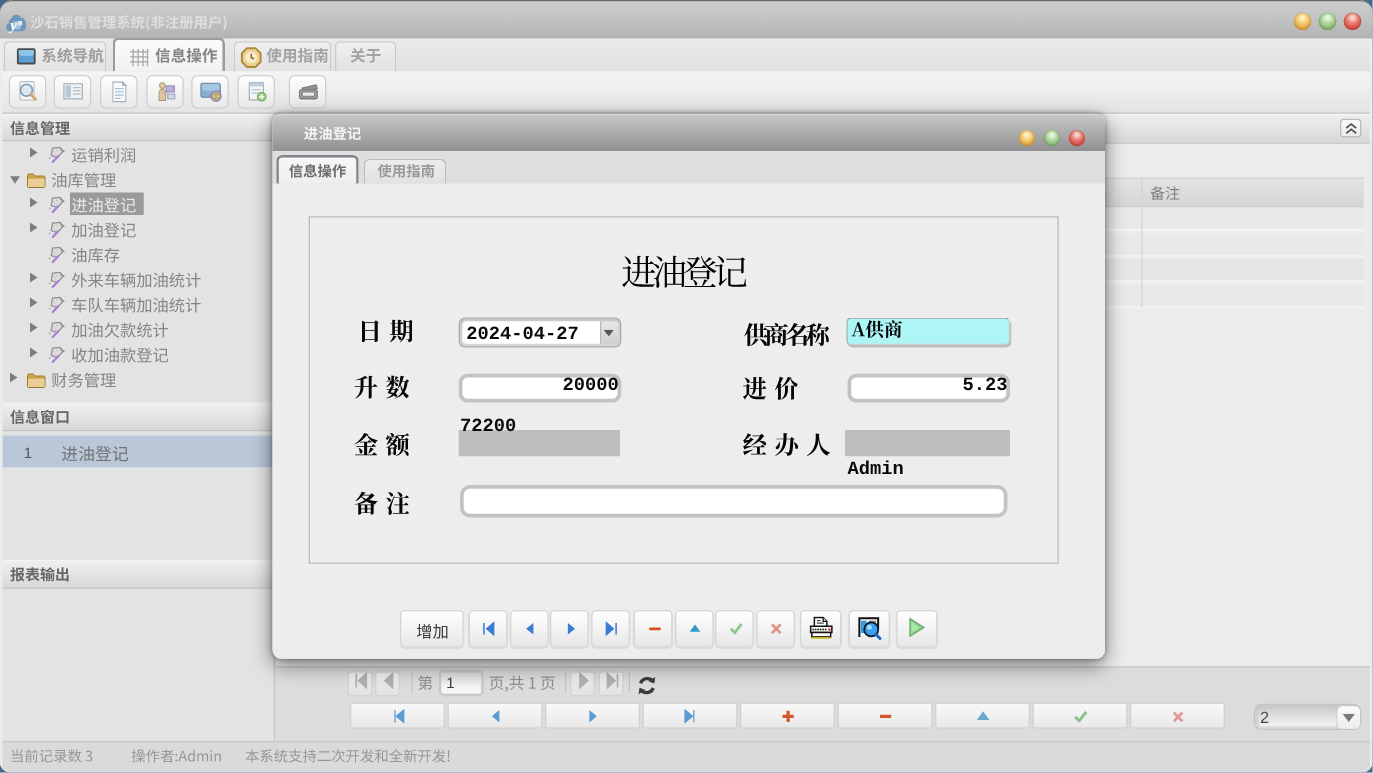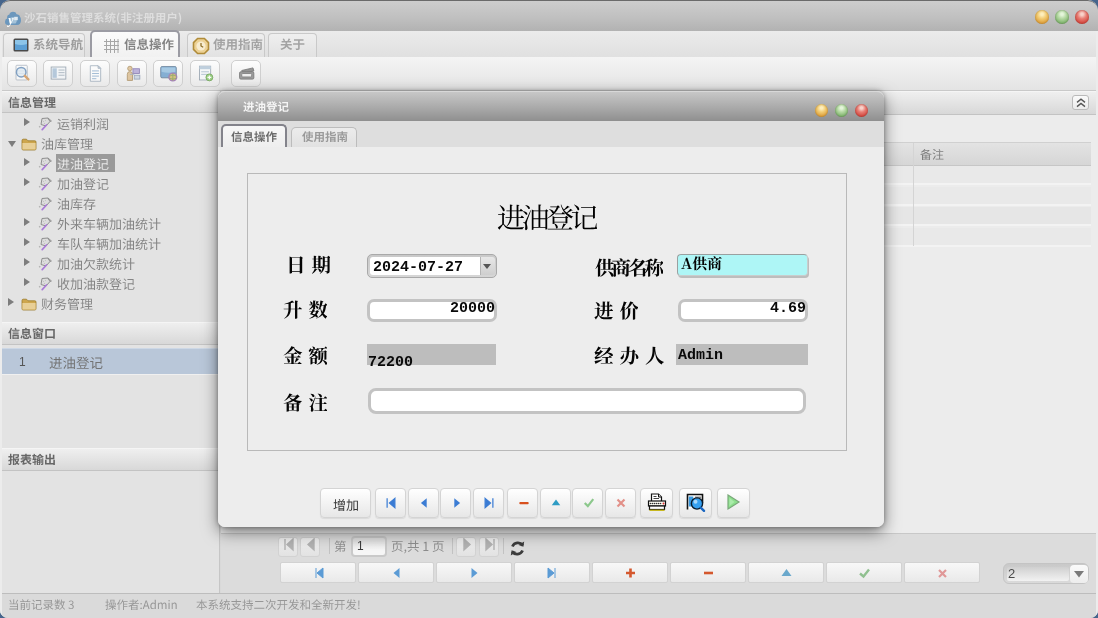--- a/index.html
+++ b/index.html
@@ -584,23 +584,23 @@
     </svg>
     <svg class="tx" style="left:594px;top:342px;" width="70" height="27" viewBox="0 -21 70 27">
       <path fill="#050505" d="M0.5 -1.8 1.6 1.1C1.8 1.0 2.0 0.8 2.1 0.6C5.1 -1.0 7.1 -2.3 8.4 -3.2L8.4 -3.4C5.2 -2.7 1.9 -2.0 0.5 -1.8ZM7.2 -15.1 4.2 -16.4C3.8 -14.9 2.3 -12.1 1.2 -11.2C1.0 -11.1 0.5 -11.0 0.5 -11.0L1.6 -8.3C1.7 -8.3 1.9 -8.5 2.0 -8.6C2.8 -8.9 3.5 -9.2 4.2 -9.5C3.3 -8.2 2.2 -6.9 1.3 -6.3C1.0 -6.1 0.5 -6.0 0.5 -6.0L1.6 -3.4C1.8 -3.5 2.0 -3.6 2.1 -3.9C4.7 -4.8 6.7 -5.7 7.9 -6.2L7.9 -6.5C5.9 -6.3 3.9 -6.1 2.4 -6.0C4.6 -7.4 7.1 -9.6 8.4 -11.2C8.8 -11.2 9.0 -11.3 9.1 -11.5L6.3 -13.0C6.1 -12.4 5.7 -11.7 5.2 -11.0L2.2 -10.9C3.7 -11.9 5.5 -13.5 6.5 -14.8C6.9 -14.7 7.1 -14.9 7.2 -15.1ZM15.7 -7.4 14.6 -5.9H8.1L8.2 -5.3H11.6V0.0H6.7L6.9 0.6H18.5C18.8 0.6 19.0 0.5 19.0 0.3C18.2 -0.5 16.9 -1.5 16.9 -1.5L15.8 0.0H13.9V-5.3H17.3C17.6 -5.3 17.7 -5.4 17.8 -5.6C17.0 -6.4 15.7 -7.4 15.7 -7.4ZM13.2 -10.0C14.7 -9.1 16.5 -7.8 17.4 -6.8C19.8 -6.4 20.0 -10.3 13.9 -10.5C15.0 -11.5 16.0 -12.6 16.7 -13.7C17.2 -13.7 17.4 -13.8 17.5 -14.0L15.3 -16.0L13.8 -14.6H7.8L8.0 -14.1H13.8C12.4 -11.4 9.6 -8.6 6.7 -6.9L6.8 -6.6C9.2 -7.4 11.4 -8.6 13.2 -10.0Z M29.6 -9.8H29.4C29.2 -8.1 28.1 -6.6 27.2 -5.9C26.6 -5.5 26.4 -4.9 26.7 -4.3C27.1 -3.5 28.2 -3.5 28.8 -4.2C29.8 -5.2 30.4 -7.1 29.6 -9.8ZM41.3 -9.4 41.1 -9.3C41.7 -7.9 42.3 -6.0 42.2 -4.4C44.2 -2.4 46.5 -6.7 41.3 -9.4ZM36.0 -16.3 32.8 -16.6C32.8 -15.1 32.8 -13.6 32.8 -12.1H27.1L27.3 -11.6H32.7C32.5 -6.6 31.4 -2.2 26.1 1.5L26.3 1.8C33.5 -1.5 34.9 -6.2 35.2 -11.6H38.3C38.1 -5.8 37.8 -2.0 37.0 -1.3C36.8 -1.2 36.6 -1.1 36.2 -1.1C35.7 -1.1 34.2 -1.2 33.2 -1.3V-1.0C34.2 -0.8 35.0 -0.5 35.4 -0.1C35.7 0.2 35.8 0.8 35.8 1.5C37.2 1.5 38.1 1.2 38.9 0.5C40.0 -0.6 40.5 -4.2 40.7 -11.2C41.2 -11.3 41.4 -11.4 41.6 -11.6L39.4 -13.5L38.1 -12.1H35.2C35.3 -13.3 35.3 -14.5 35.3 -15.7C35.8 -15.8 36.0 -16.0 36.0 -16.3Z M61.1 -15.4C61.6 -15.5 61.8 -15.6 61.8 -15.9L58.6 -16.2C58.6 -10.0 58.8 -3.8 51.6 1.4L51.9 1.7C59.2 -1.8 60.6 -6.8 60.9 -11.7C61.4 -5.5 62.9 -1.0 67.8 1.6C68.1 0.4 68.8 -0.4 70.0 -0.7L70.0 -0.9C63.3 -3.4 61.5 -7.9 61.1 -15.4Z"></path>
     </svg>
     <svg class="tx" style="left:283px;top:389px;" width="44" height="27" viewBox="0 -21 44 27">
       <path fill="#050505" d="M13.4 -6.4H6.0L4.7 -6.9C6.8 -7.4 8.7 -8.0 10.3 -8.9C11.5 -8.2 12.8 -7.7 14.2 -7.3ZM13.6 -5.8V-3.3H10.8V-5.8ZM13.6 -0.1H10.8V-2.7H13.6ZM9.6 -15.8 6.4 -16.6C5.4 -14.0 3.3 -11.0 1.3 -9.3L1.4 -9.1C3.2 -9.9 4.8 -11.1 6.2 -12.5C6.9 -11.5 7.8 -10.6 8.7 -9.9C6.4 -8.4 3.6 -7.3 0.6 -6.5L0.7 -6.2C1.7 -6.3 2.6 -6.5 3.6 -6.7V1.7H3.9C4.9 1.7 5.9 1.2 5.9 1.0V0.4H13.6V1.6H13.9C14.7 1.6 15.9 1.2 15.9 1.0V-5.4C16.3 -5.5 16.6 -5.7 16.8 -5.8L15.3 -7.0C15.9 -6.8 16.6 -6.7 17.2 -6.6C17.5 -7.7 18.0 -8.5 19.1 -8.7L19.1 -9.0C16.8 -9.1 14.5 -9.5 12.4 -10.0C13.7 -10.9 14.8 -11.9 15.8 -13.0C16.3 -13.1 16.5 -13.1 16.7 -13.4L14.5 -15.5L12.9 -14.2H7.8C8.2 -14.6 8.5 -15.0 8.8 -15.5C9.4 -15.5 9.5 -15.6 9.6 -15.8ZM5.9 -0.1V-2.7H8.8V-0.1ZM8.8 -5.8V-3.3H5.9V-5.8ZM6.6 -12.8 7.3 -13.6H12.8C12.1 -12.6 11.1 -11.7 10.0 -10.8C8.7 -11.3 7.5 -12.0 6.6 -12.8Z M34.7 -16.5 34.6 -16.4C35.5 -15.5 36.6 -14.0 37.0 -12.7C39.2 -11.4 40.7 -15.9 34.7 -16.5ZM27.7 -16.2 27.5 -16.0C28.3 -15.3 29.2 -14.1 29.6 -13.1C31.7 -11.9 33.1 -16.0 27.7 -16.2ZM26.2 -11.8 26.1 -11.6C26.8 -11.0 27.7 -9.8 28.0 -8.8C30.0 -7.6 31.5 -11.5 26.2 -11.8ZM27.5 -4.0C27.3 -4.0 26.6 -4.0 26.6 -4.0V-3.6C27.0 -3.6 27.3 -3.5 27.6 -3.3C28.1 -3.0 28.2 -1.2 27.8 0.8C28.0 1.5 28.4 1.8 28.9 1.8C29.8 1.8 30.5 1.1 30.5 0.1C30.6 -1.6 29.8 -2.2 29.8 -3.3C29.8 -3.8 29.9 -4.5 30.1 -5.2C30.4 -6.3 31.9 -11.0 32.7 -13.5L32.4 -13.6C28.5 -5.2 28.5 -5.2 28.1 -4.4C27.9 -4.0 27.8 -4.0 27.5 -4.0ZM31.3 0.4 31.4 0.9H44.1C44.4 0.9 44.6 0.8 44.6 0.6C43.8 -0.2 42.4 -1.3 42.4 -1.3L41.1 0.4H38.9V-5.9H43.3C43.6 -5.9 43.8 -6.0 43.8 -6.2C43.1 -7.0 41.8 -8.0 41.8 -8.0L40.6 -6.5H38.9V-11.6H43.8C44.0 -11.6 44.3 -11.7 44.3 -11.9C43.5 -12.7 42.1 -13.8 42.1 -13.8L40.9 -12.1H32.2L32.4 -11.6H36.5V-6.5H32.3L32.4 -5.9H36.5V0.4Z"></path>
     </svg>
   <svg class="tx" style="left:333px;top:496px;" width="28" height="18" viewBox="0 -14 28 18">
       <path fill="#3a3a3a" d="M6.1 -7.7C6.4 -7.2 6.8 -6.4 6.9 -5.9L7.5 -6.1C7.4 -6.6 7.0 -7.4 6.6 -8.0ZM10.0 -8.0C9.8 -7.4 9.3 -6.6 9.0 -6.1L9.5 -5.8C9.8 -6.3 10.3 -7.1 10.7 -7.7ZM0.5 -1.7 0.8 -0.7C1.9 -1.1 3.2 -1.7 4.5 -2.2L4.3 -3.0L3.0 -2.5V-6.8H4.3V-7.7H3.0V-10.8H2.1V-7.7H0.7V-6.8H2.1V-2.2ZM5.7 -10.5C6.1 -10.1 6.5 -9.4 6.7 -9.0L7.5 -9.5C7.3 -9.8 6.9 -10.5 6.6 -10.9ZM4.8 -9.0V-4.7H11.8V-9.0H10.0C10.4 -9.5 10.8 -10.1 11.1 -10.6L10.1 -10.9C9.9 -10.4 9.4 -9.6 9.0 -9.0ZM5.7 -8.3H7.9V-5.4H5.7ZM8.7 -8.3H10.9V-5.4H8.7ZM6.4 -1.3H10.3V-0.4H6.4ZM6.4 -2.1V-3.2H10.3V-2.1ZM5.5 -3.9V1.0H6.4V0.4H10.3V1.0H11.2V-3.9Z M20.4 -9.3V0.8H21.4V-0.1H23.9V0.7H24.9V-9.3ZM21.4 -1.1V-8.4H23.9V-1.1ZM15.5 -10.8 15.5 -8.4H13.7V-7.5H15.5C15.4 -4.2 15.0 -1.3 13.4 0.4C13.6 0.5 14.0 0.8 14.1 1.1C15.9 -0.9 16.3 -4.0 16.4 -7.5H18.4C18.3 -2.5 18.2 -0.7 17.9 -0.3C17.8 -0.2 17.7 -0.1 17.5 -0.1C17.3 -0.1 16.7 -0.1 16.1 -0.2C16.2 0.1 16.3 0.5 16.4 0.8C17.0 0.8 17.6 0.8 17.9 0.8C18.3 0.7 18.5 0.6 18.8 0.3C19.2 -0.3 19.3 -2.2 19.4 -8.0C19.4 -8.1 19.4 -8.4 19.4 -8.4H16.5L16.5 -10.8Z"></path>
     </svg>
-    <div class="val" style="left:373px;top:259px">2024-07-27</div>
+    <div class="val" style="left:373px;top:259px">2024-04-27</div>
     <svg class="tx" style="left:681px;top:253px;" width="44" height="21" viewBox="0 -16 44 21">
       <path fill="#050505" d="M4.9 -9.3 6.6 -4.1H3.3ZM6.2 0.0H11.0V-0.5L9.9 -0.6L6.3 -11.2H5.0L1.5 -0.7L0.2 -0.5V0.0H3.6V-0.5L2.2 -0.7L3.1 -3.6H6.8L7.7 -0.7L6.2 -0.5Z M18.3 -3.4C17.8 -2.0 16.6 -0.0 15.2 1.2L15.3 1.4C17.3 0.6 18.9 -0.9 19.9 -2.2C20.2 -2.1 20.4 -2.2 20.5 -2.4ZM21.2 -3.1 21.0 -3.0C22.1 -2.0 23.4 -0.3 23.9 1.1C25.8 2.3 27.0 -1.7 21.2 -3.1ZM21.3 -12.5V-8.9H19.2V-11.9C19.6 -11.9 19.7 -12.1 19.8 -12.3L17.5 -12.5V-8.9H15.9L16.0 -8.4H17.5V-4.4H15.4L15.6 -4.0H25.6C25.8 -4.0 25.9 -4.0 26.0 -4.2C25.4 -4.8 24.4 -5.7 24.4 -5.7L23.5 -4.4H23.1V-8.4H25.3C25.5 -8.4 25.7 -8.5 25.7 -8.7C25.1 -9.2 24.2 -10.1 24.2 -10.1L23.3 -8.9H23.1V-11.9C23.5 -11.9 23.6 -12.1 23.6 -12.3ZM19.2 -8.4H21.3V-4.4H19.2ZM14.5 -12.8C13.9 -9.8 12.6 -6.7 11.5 -4.8L11.6 -4.7C12.3 -5.2 12.8 -5.8 13.4 -6.5V1.3H13.7C14.4 1.3 15.1 0.9 15.2 0.8V-7.6C15.4 -7.7 15.6 -7.8 15.6 -7.9L14.7 -8.3C15.3 -9.3 15.9 -10.4 16.4 -11.7C16.7 -11.7 16.9 -11.8 16.9 -12.0Z M34.2 -7.3 34.1 -7.2C34.8 -6.6 35.6 -5.6 35.9 -4.7C37.4 -3.9 38.4 -6.8 34.2 -7.3ZM38.9 -12.2 37.8 -10.9H34.3C35.1 -11.3 35.1 -12.7 32.5 -12.8L32.4 -12.8C32.7 -12.3 33.1 -11.6 33.1 -11.0L33.3 -10.9H26.7L26.8 -10.5H40.3C40.5 -10.5 40.7 -10.5 40.8 -10.7C40.0 -11.3 38.9 -12.2 38.9 -12.2ZM32.6 -0.8V-1.3H34.6V-0.6H34.9C35.4 -0.6 36.2 -0.9 36.2 -1.0V-3.9C36.4 -3.9 36.6 -4.0 36.7 -4.1L35.2 -5.2L34.5 -4.5H32.6L31.5 -5.0C32.0 -5.4 32.6 -5.8 33.1 -6.4C33.4 -6.3 33.6 -6.4 33.7 -6.6L31.8 -7.5C31.2 -6.3 30.4 -5.0 29.8 -4.2L30.0 -4.0C30.3 -4.2 30.7 -4.4 31.0 -4.7V-0.3H31.3C31.9 -0.3 32.6 -0.6 32.6 -0.8ZM30.3 -10.4 30.1 -10.3C30.5 -9.8 30.9 -9.0 31.0 -8.3C31.1 -8.2 31.2 -8.2 31.3 -8.1H29.7L27.9 -8.9V1.3H28.1C28.9 1.3 29.6 0.9 29.6 0.7V-7.7H37.6V-0.8C37.6 -0.6 37.5 -0.5 37.3 -0.5C36.9 -0.5 35.6 -0.6 35.6 -0.6V-0.4C36.3 -0.3 36.6 -0.1 36.8 0.2C37.0 0.4 37.1 0.8 37.1 1.3C39.1 1.2 39.3 0.5 39.3 -0.6V-7.4C39.6 -7.5 39.8 -7.6 39.9 -7.7L38.2 -9.0L37.4 -8.1H35.3C35.9 -8.6 36.6 -9.2 37.0 -9.6C37.4 -9.6 37.5 -9.7 37.6 -9.9L35.2 -10.4C35.1 -9.8 34.9 -8.8 34.7 -8.1H32.1C32.8 -8.5 32.9 -10.0 30.3 -10.4ZM34.6 -1.8H32.6V-4.1H34.6Z"></path>
     </svg>
     <div class="val" style="left:373px;top:300px;width:122px;text-align:right">20000</div>
-    <div class="val" style="left:684px;top:300px;width:122px;text-align:right">4.69</div>
-    <div class="val" style="left:368px;top:354px">72200</div>
-    <div class="val" style="left:678px;top:347px">Admin</div>
+    <div class="val" style="left:684px;top:300px;width:122px;text-align:right">5.23</div>
+    <div class="val" style="left:368px;top:333px">72200</div>
+    <div class="val" style="left:678px;top:367px">Admin</div>
 <div class="abs" style="left:0;top:31px;width:2px;height:584px;background:#ececec"></div>
     <div class="abs" style="left:1096px;top:31px;width:2px;height:584px;background:#ececec"></div>
 </div>
 
 </body></html>

